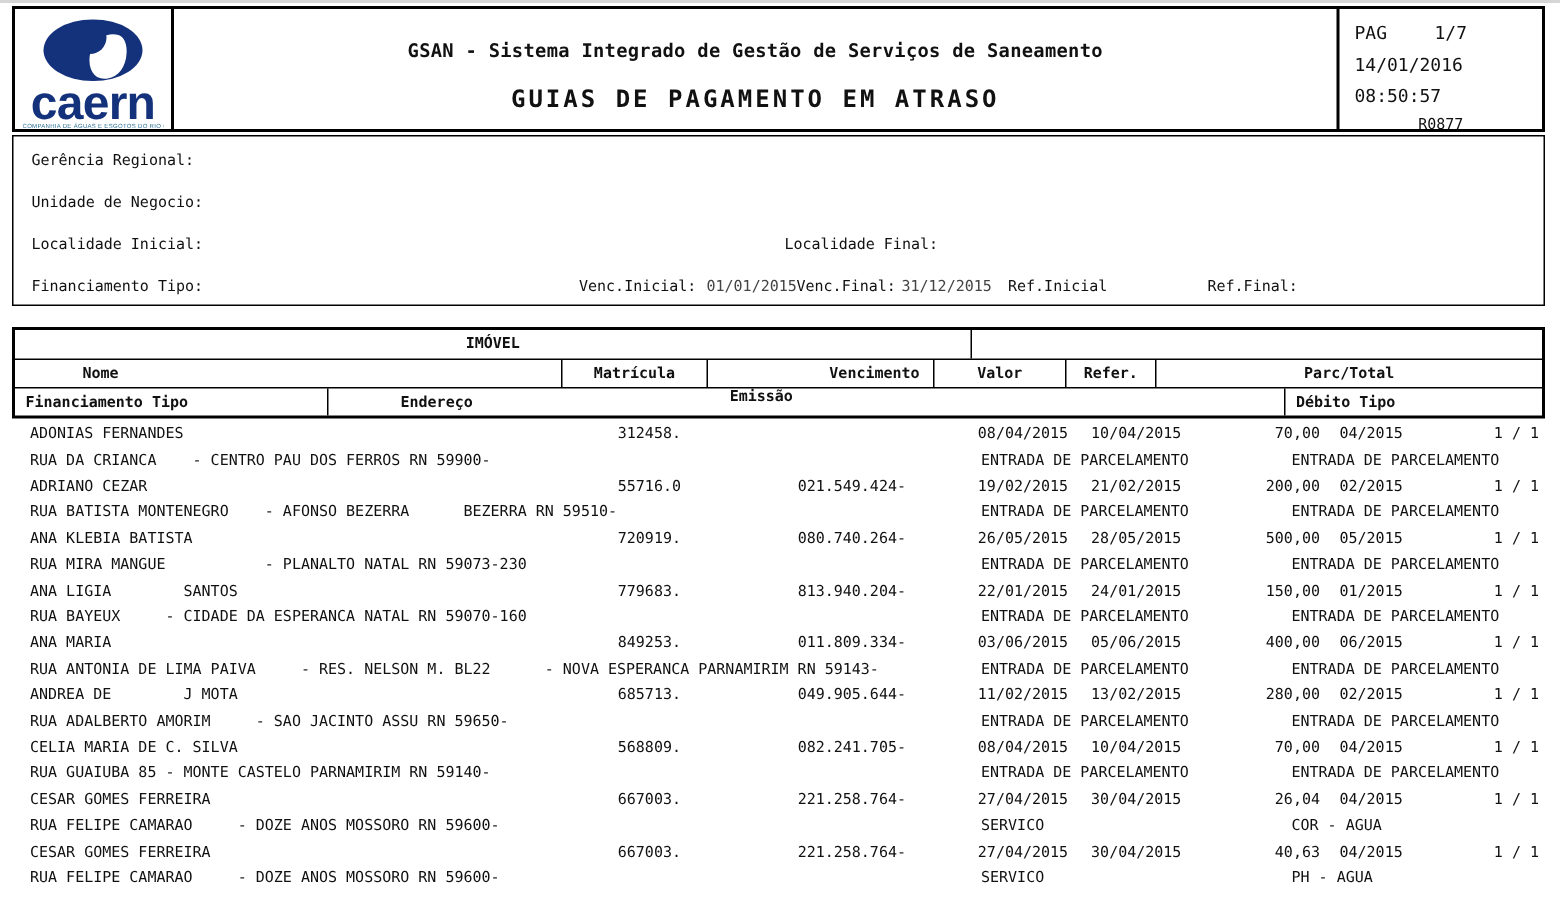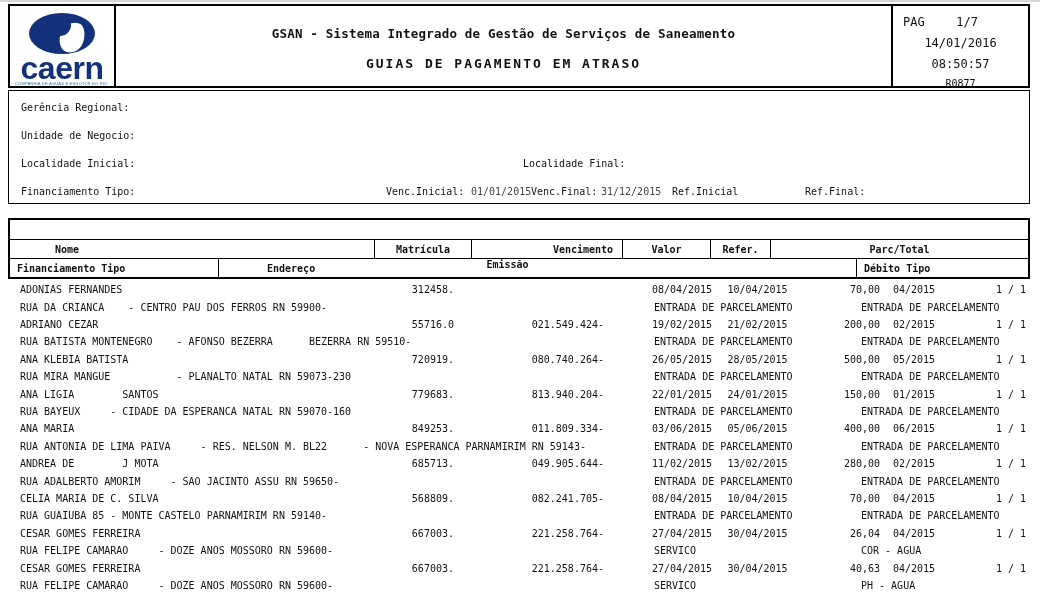--- a/index.html
+++ b/index.html
@@ -16,25 +16,25 @@
     border:2px solid #000; display:flex; background:#fff;
   }
   .logo-cell { width:106px; border-right:2px solid #000; display:flex; flex-direction:column; align-items:center; padding-top:7px; }
   .logo-ellipse { width:66px; height:45px; background:#14327c; border-radius:50%; position:relative; overflow:hidden; }
   .logo-drop { position:absolute; right:11px; top:9px; width:24px; height:31px; background:#fff; border-radius:62% 38% 55% 45% / 50% 52% 48% 50%; transform:rotate(16deg); }
   .logo-drop-notch { position:absolute; right:24px; top:1px; width:22px; height:22px; background:#14327c; border-radius:50%; }
   .logo-word { font-family:"Liberation Sans", sans-serif; font-weight:bold; font-size:32px; color:#14327c; letter-spacing:-0.5px; line-height:26px; margin-top:1px; }
   .logo-sub { font-family:"Liberation Sans", sans-serif; font-size:4px; color:#2a6f97; white-space:nowrap; overflow:hidden; max-width:94px; letter-spacing:0.2px; }
   .title-cell { flex:1; text-align:center; padding-top:20px; }
   .title-line1 { font-size:12.5px; font-weight:bold; letter-spacing:0.2px; }
-  .title-line2 { font-size:13px; font-weight:bold; letter-spacing:2px; margin-top:15px;text-align:center; }
+  .title-line2 { font-size:16px; font-weight:bold; letter-spacing:2px; margin-top:15px;text-align:center; }
   .pageinfo-cell { width:137px; border-left:2px solid #000; padding:6px 10px 0 10px; font-size:12px; }
   .pageinfo-row1 { display:flex; line-height:21px; }
   .pageinfo-pagenum { margin-left:auto; margin-right:40px; }
-  .pageinfo-center { text-align:center; line-height:21px; }
+  .pageinfo-center { line-height:21px; }
   .pageinfo-code { text-align:center; font-size:10px; margin-top:3px; }
 
   
   .filter-box { position:absolute; left:8px; top:90px; width:1022px; height:114px; border:1px solid #000; font-size:10px; }
   .filter-box .lbl { font-weight:normal; white-space:pre; position:absolute; }
   .filter-box .val { position:absolute; color:#444; white-space:pre; }
   .fr1 { top:11px; }  .fr2 { top:39px; }  .fr3 { top:67px; }  .fr4 { top:95px; }
 
   
   .grid-header { position:absolute; left:8px; top:218px; width:1022px; border:2px solid #000; background:#fff; font-size:10px; font-weight:bold; }
@@ -112,20 +112,21 @@
     <span class="lbl fr4" style="left:377px">Venc.Inicial:</span>
     <span class="val fr4" style="left:462px">01/01/2015</span>
     <span class="lbl fr4" style="left:522px">Venc.Final:</span>
     <span class="val fr4" style="left:592px">31/12/2015</span>
     <span class="lbl fr4" style="left:663px">Ref.Inicial</span>
     <span class="lbl fr4" style="left:796px">Ref.Final:</span>
   </div>
 
   <div class="grid-header">
     <div class="ghr">
+      <div class="ghc bdr w-imovel">IMÓVEL</div>
     </div>
     <div class="ghr">
       <div class="ghc left bdr w-nome">Nome</div>
       <div class="ghc bdr w-mat">Matrícula</div>
       <div class="ghc bdr w-emi">Emissão</div>
       <div class="ghc bdr w-ven">Vencimento</div>
       <div class="ghc bdr w-val">Valor</div>
       <div class="ghc bdr w-ref">Refer.</div>
       <div class="ghc w-par">Parc/Total</div>
     </div>

